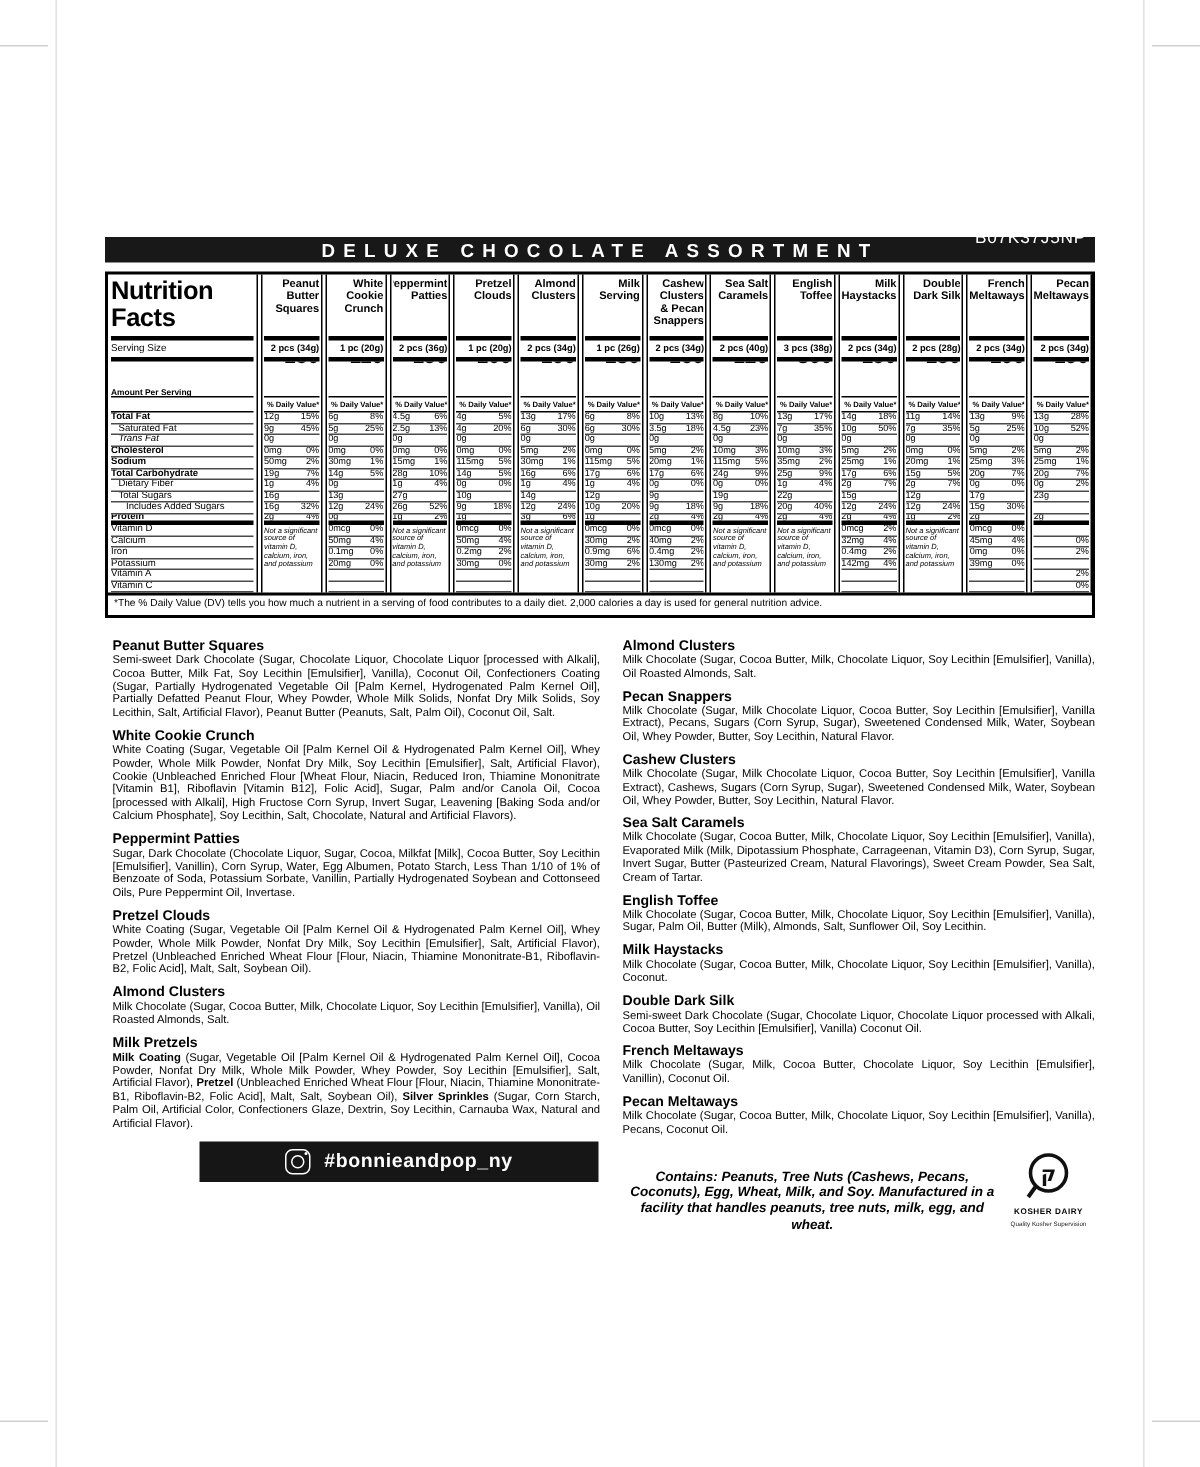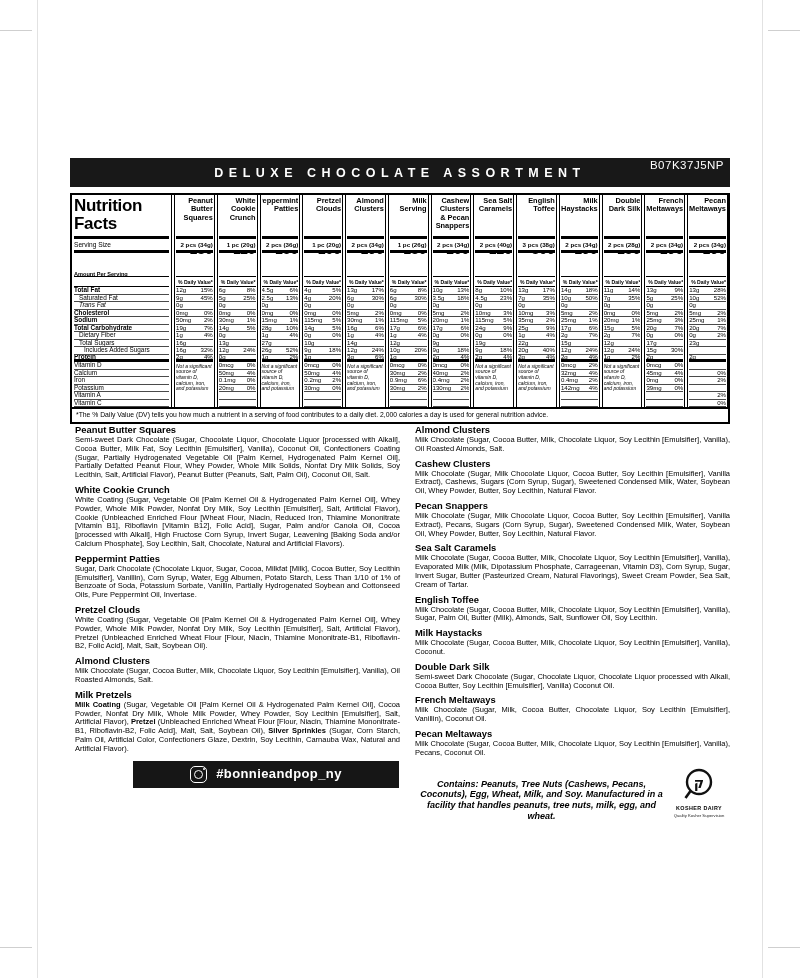--- a/index.html
+++ b/index.html
@@ -1,21 +1,21 @@
 <!DOCTYPE html>
 <html><head>
 <meta charset="utf-8">
 <style>
   *{box-sizing:border-box;margin:0;padding:0}
   html,body{width:800px;height:978px;background:#fff;font-family:"Liberation Sans",sans-serif;color:#000;position:relative;overflow:hidden}
   .crop-v{position:absolute;top:0;bottom:0;width:1px;background:#e2e2e2}
   .crop-h{position:absolute;height:1px;background:#cfcfcf}
 
   .label{position:absolute;left:70px;top:158px;width:660px}
-  .titlebar{height:29px;background:#181818;color:#fff;display:flex;align-items:center;justify-content:center;position:relative}
+  .titlebar{height:17px;background:#181818;color:#fff;display:flex;align-items:center;justify-content:center;position:relative}
   .titlebar .t{font-weight:bold;font-size:12.5px;letter-spacing:5.5px;white-space:nowrap}
   .titlebar .asin{position:absolute;right:6px;top:0;bottom:16px;display:flex;align-items:center;font-size:11.5px;letter-spacing:.5px}
 
   .nf{margin-top:6px;border:2px solid #000;background:#fff}
   .nf-grid{display:flex;align-items:stretch}
   .col-label{flex:0 0 100px;width:100px;border-right:1px solid #000;padding:0 2px}
   .col{flex:1 1 0;min-width:0;margin-left:2px;border-left:1px solid #000;border-right:1px solid #000;padding:0 1px}
 
   .rh{height:44px;border-bottom:3px solid #000;overflow:hidden}
   .col .rh{display:flex;align-items:flex-start;justify-content:flex-end;text-align:right;font-weight:bold;font-size:7.4px;line-height:8.4px;padding-top:2px}
@@ -949,26 +949,26 @@
     <span class="igtext">#bonnieandpop_ny</span>
   </div>
 </div>
 
 <div class="ing ing-right" id="ing-right">
   <div class="sec">
       <h4>Almond Clusters</h4>
       <div class="bd">Milk Chocolate (Sugar, Cocoa Butter, Milk, Chocolate Liquor, Soy Lecithin [Emulsifier], Vanilla), Oil Roasted Almonds, Salt.</div>
     </div>
     <div class="sec">
+      <h4>Pecan Snappers</h4>
+      <div class="bd">Milk Chocolate (Sugar, Milk Chocolate Liquor, Cocoa Butter, Soy Lecithin [Emulsifier], Vanilla Extract), Pecans, Sugars (Corn Syrup, Sugar), Sweetened Condensed Milk, Water, Soybean Oil, Whey Powder, Butter, Soy Lecithin, Natural Flavor.</div>
+    </div>
+    <div class="sec">
       <h4>Cashew Clusters</h4>
       <div class="bd">Milk Chocolate (Sugar, Milk Chocolate Liquor, Cocoa Butter, Soy Lecithin [Emulsifier], Vanilla Extract), Cashews, Sugars (Corn Syrup, Sugar), Sweetened Condensed Milk, Water, Soybean Oil, Whey Powder, Butter, Soy Lecithin, Natural Flavor.</div>
-    </div>
-    <div class="sec">
-      <h4>Pecan Snappers</h4>
-      <div class="bd">Milk Chocolate (Sugar, Milk Chocolate Liquor, Cocoa Butter, Soy Lecithin [Emulsifier], Vanilla Extract), Pecans, Sugars (Corn Syrup, Sugar), Sweetened Condensed Milk, Water, Soybean Oil, Whey Powder, Butter, Soy Lecithin, Natural Flavor.</div>
     </div>
     <div class="sec">
       <h4>Sea Salt Caramels</h4>
       <div class="bd">Milk Chocolate (Sugar, Cocoa Butter, Milk, Chocolate Liquor, Soy Lecithin [Emulsifier], Vanilla), Evaporated Milk (Milk, Dipotassium Phosphate, Carrageenan, Vitamin D3), Corn Syrup, Sugar, Invert Sugar, Butter (Pasteurized Cream, Natural Flavorings), Sweet Cream Powder, Sea Salt, Cream of Tartar.</div>
     </div>
     <div class="sec">
       <h4>English Toffee</h4>
       <div class="bd">Milk Chocolate (Sugar, Cocoa Butter, Milk, Chocolate Liquor, Soy Lecithin [Emulsifier], Vanilla), Sugar, Palm Oil, Butter (Milk), Almonds, Salt, Sunflower Oil, Soy Lecithin.</div>
     </div>
     <div class="sec">

